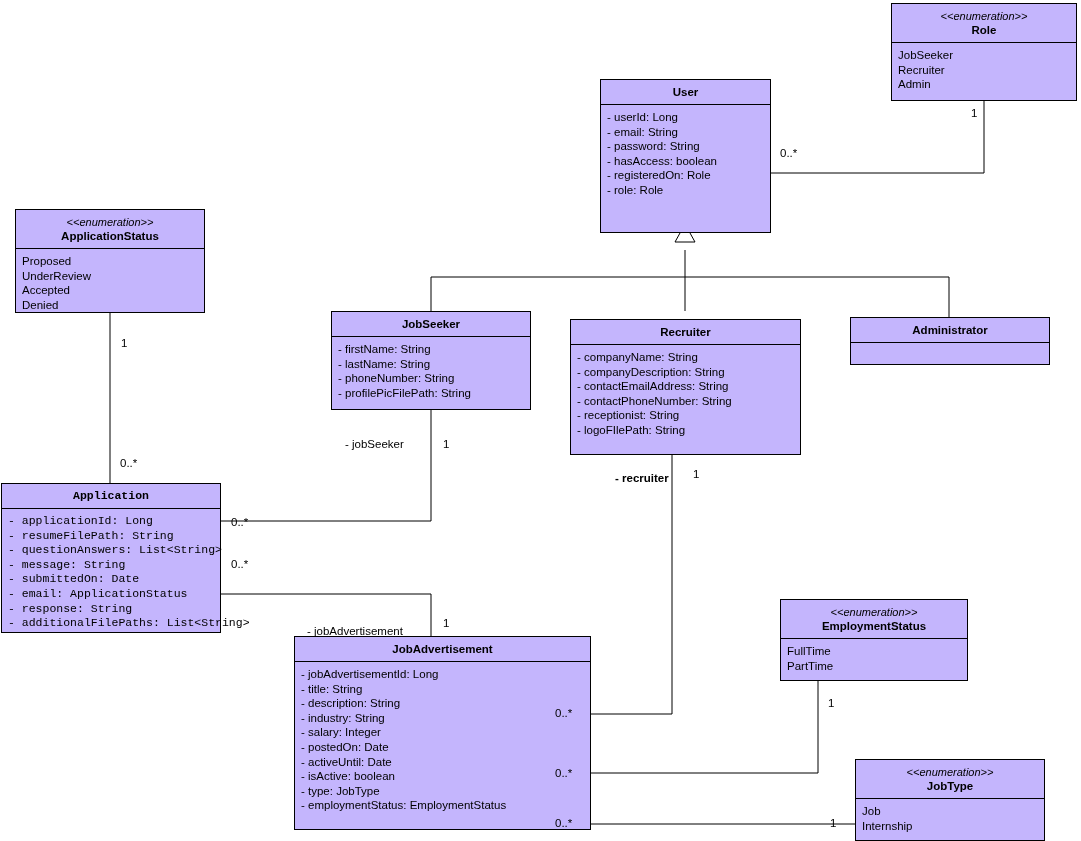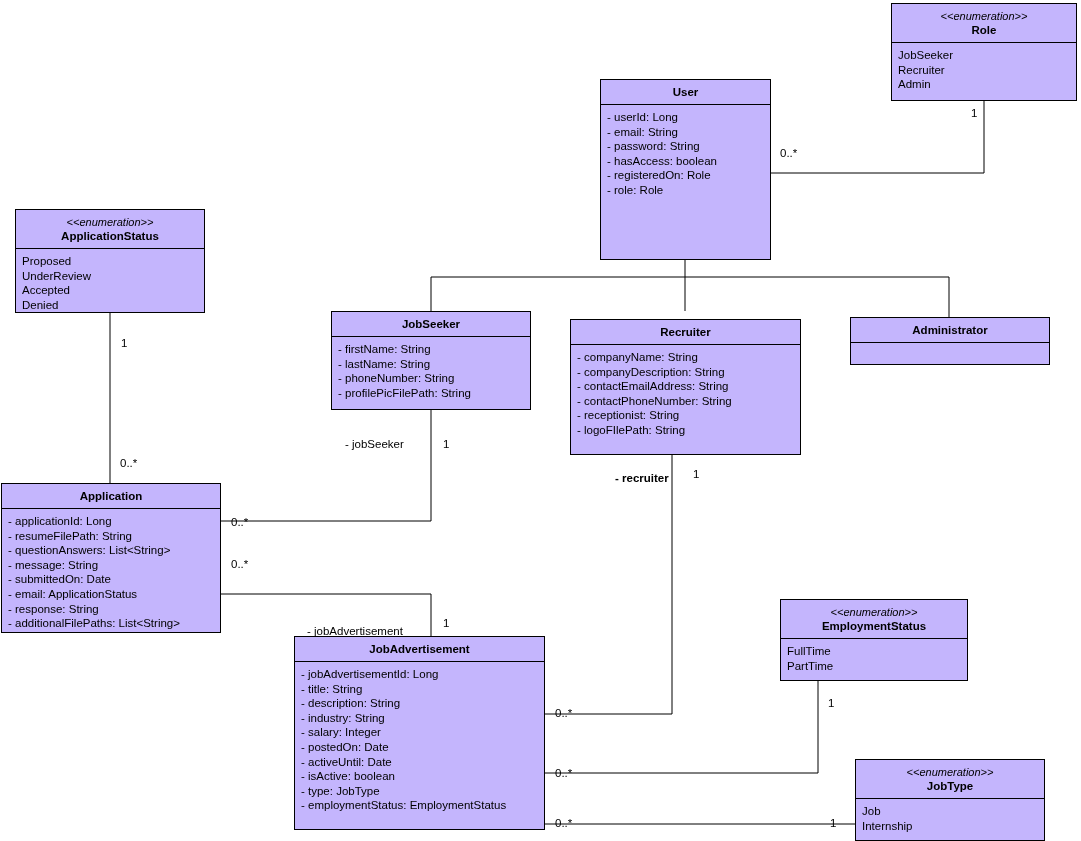--- a/index.html
+++ b/index.html
@@ -111,21 +111,21 @@
       <span class="uml-stereotype">&lt;&lt;enumeration&gt;&gt;</span>
       <span class="uml-name">Role</span>
     </div>
     <div class="uml-body">
       <div class="uml-attr">JobSeeker</div>
       <div class="uml-attr">Recruiter</div>
       <div class="uml-attr">Admin</div>
     </div>
   </div>
 
-  <div class="uml-class" style="left:600px; top:79px; width:171px; height:181px;">
+  <div class="uml-class" style="left:600px; top:79px; width:171px; height:154px;">
     <div class="uml-header">
       <span class="uml-name">User</span>
     </div>
     <div class="uml-body">
       <div class="uml-attr">- userId: Long</div>
       <div class="uml-attr">- email: String</div>
       <div class="uml-attr">- password: String</div>
       <div class="uml-attr">- hasAccess: boolean</div>
       <div class="uml-attr">- registeredOn: Role</div>
       <div class="uml-attr">- role: Role</div>
@@ -171,37 +171,37 @@
     </div>
   </div>
 
   <div class="uml-class" style="left:850px; top:317px; width:200px; height:48px;">
     <div class="uml-header">
       <span class="uml-name">Administrator</span>
     </div>
     <div class="uml-body empty"></div>
   </div>
 
-  <div class="uml-class" style="left:1px; top:483px; width:220px; height:150px;">
+  <div class="uml-class" style="left:1px; top:483px; width:220px; height:150px;font-family:Liberation Mono, monospace;">
     <div class="uml-header">
       <span class="uml-name">Application</span>
     </div>
     <div class="uml-body">
       <div class="uml-attr">- applicationId: Long</div>
       <div class="uml-attr">- resumeFilePath: String</div>
       <div class="uml-attr">- questionAnswers: List&lt;String&gt;</div>
       <div class="uml-attr">- message: String</div>
       <div class="uml-attr">- submittedOn: Date</div>
       <div class="uml-attr">- email: ApplicationStatus</div>
       <div class="uml-attr">- response: String</div>
       <div class="uml-attr">- additionalFilePaths: List&lt;String&gt;</div>
     </div>
   </div>
 
-  <div class="uml-class" style="left:294px; top:636px; width:251px; height:194px;">
+  <div class="uml-class" style="left:294px; top:636px; width:297px; height:194px;">
     <div class="uml-header">
       <span class="uml-name">JobAdvertisement</span>
     </div>
     <div class="uml-body">
       <div class="uml-attr">- jobAdvertisementId: Long</div>
       <div class="uml-attr">- title: String</div>
       <div class="uml-attr">- description: String</div>
       <div class="uml-attr">- industry: String</div>
       <div class="uml-attr">- salary: Integer</div>
       <div class="uml-attr">- postedOn: Date</div>

